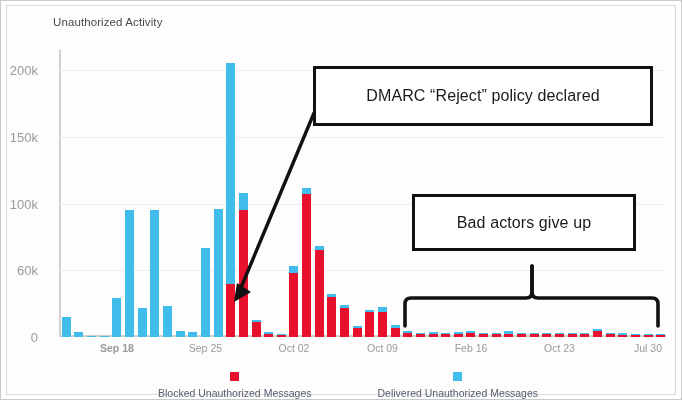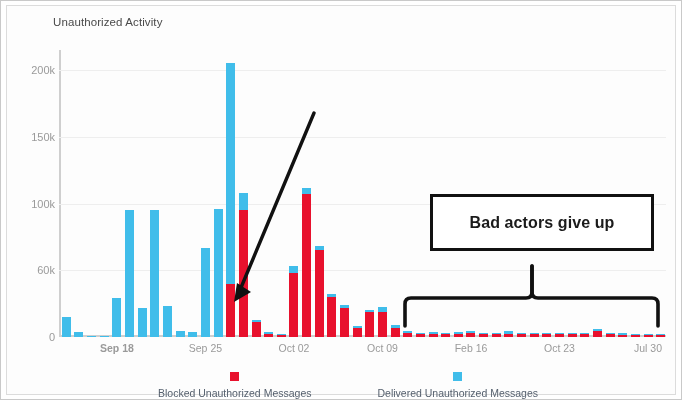--- a/index.html
+++ b/index.html
@@ -7,21 +7,21 @@
   #shot{position:relative;width:682px;height:400px;background:#ffffff;overflow:hidden;
         box-sizing:border-box;border:1px solid #c9c9c9;}
   #card{position:absolute;left:5px;top:4px;width:670px;height:390px;background:#fdfdfd;
         border:1px solid #dcdcdc;box-sizing:border-box;}
   #title{position:absolute;left:46px;top:10px;font-size:11.5px;color:#4a4a4a;
          letter-spacing:.1px;white-space:nowrap;font-weight:400;}
   #plot{position:absolute;left:52px;top:44px;width:607px;height:287px;}
   .gridline{position:absolute;left:0;width:607px;height:1px;background:#eeeeee;}
   .axis-y-line{position:absolute;left:0;top:0;width:2px;height:287px;background:#cfcfcf;}
   .axis-x-line{position:absolute;left:0;bottom:0;width:607px;height:2px;background:#cfcfcf;}
-  .ylab{position:absolute;right:0;font-size:11px;color:#9a9a9a;text-align:right;
+  .ylab{position:absolute;right:17px;font-size:13px;color:#9a9a9a;text-align:right;
         white-space:nowrap;transform:translateY(-50%);}
   #ylabs{position:absolute;left:0px;top:44px;width:48px;height:287px;}
   .xlab{position:absolute;top:336px;font-size:10.5px;color:#9a9a9a;white-space:nowrap;
         transform:translateX(-50%);}
   .bar-col{position:absolute;bottom:0;width:9px;}
   .seg-blocked{position:absolute;bottom:0;width:100%;background:#e8112d;}
   .seg-delivered{position:absolute;width:100%;background:#40bdea;}
   .annbox{position:absolute;background:#ffffff;border:3px solid #111111;
           box-sizing:border-box;display:flex;align-items:center;justify-content:center;}
   .anntext{font-size:16px;color:#1b1b1b;white-space:nowrap;letter-spacing:.1px;}
@@ -243,22 +243,25 @@
     <div id="xlabs">
         <div class="xlab" style="left: 109.906px; font-weight: bold;">Sep 18</div>
         <div class="xlab" style="left: 198.427px;">Sep 25</div>
         <div class="xlab" style="left: 286.948px;">Oct 02</div>
         <div class="xlab" style="left: 375.469px;">Oct 09</div>
         <div class="xlab" style="left: 463.99px;">Feb 16</div>
         <div class="xlab" style="left: 552.51px;">Oct 23</div>
         <div class="xlab" style="left: 641.031px;">Jul 30</div>
       </div>
 
-
-    <div class="annbox" id="ann-bad" style="left:423px;top:188px;width:224px;height:57px;font-weight:bold;">
+    <div class="annbox" id="ann-dmarc" style="left:306px;top:60px;width:340px;height:60px;">
+      <span class="anntext">DMARC “Reject” policy declared</span>
+    </div>
+
+    <div class="annbox" id="ann-bad" style="left:405px;top:188px;width:224px;height:57px;">
       <span class="anntext">Bad actors give up</span>
     </div>
 
     <div id="legend">
         <div class="leg-item">
           <span class="leg-swatch" style="background: rgb(232, 17, 45);"></span>
           <span class="leg-text">Blocked Unauthorized Messages</span>
         </div>
         <div class="leg-item">
           <span class="leg-swatch" style="background: rgb(64, 189, 234);"></span>

